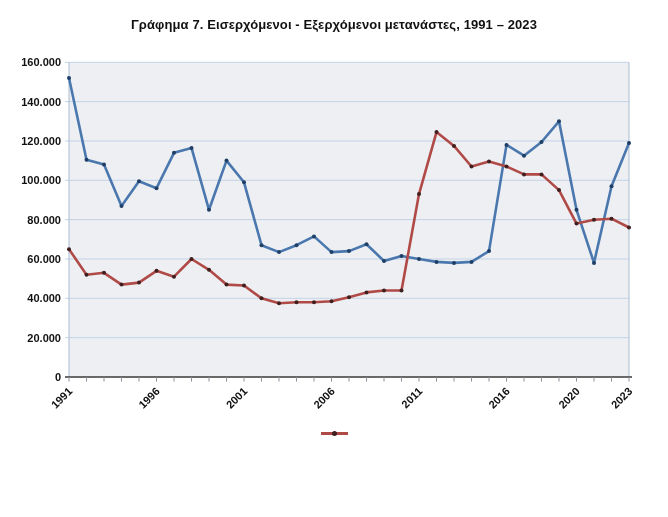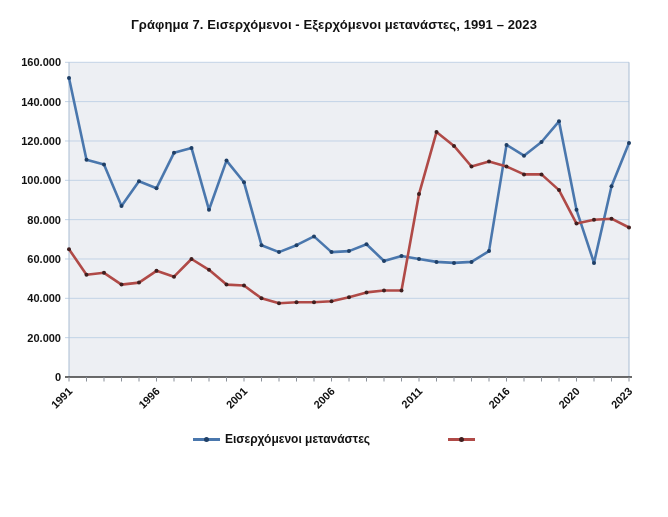--- a/index.html
+++ b/index.html
@@ -167,24 +167,18 @@
         <circle cx="541.5" cy="174.4" r="2" fill="#401f1f"></circle>
         <circle cx="559.0" cy="190.1" r="2" fill="#401f1f"></circle>
         <circle cx="576.5" cy="223.6" r="2" fill="#401f1f"></circle>
         <circle cx="594.0" cy="219.7" r="2" fill="#401f1f"></circle>
         <circle cx="611.5" cy="218.7" r="2" fill="#401f1f"></circle>
         <circle cx="629.0" cy="227.5" r="2" fill="#401f1f"></circle>
       </g>
     </svg>
   <div id="legend">
     <div class="legend-item">
-      <span class="legend-swatch" style="background: rgb(74, 119, 173);">
-          <span class="dot" style="background: rgb(31, 63, 102);"></span>
-        </span>
-      <span class="legend-label">Εισερχόμενοι μετανάστες</span>
-    </div>
-    <div class="legend-item">
       <span class="legend-swatch" style="background: rgb(176, 74, 71);">
           <span class="dot" style="background: rgb(64, 31, 31);"></span>
         </span>
     </div>
   </div>
 </div>
 
 </body></html>

